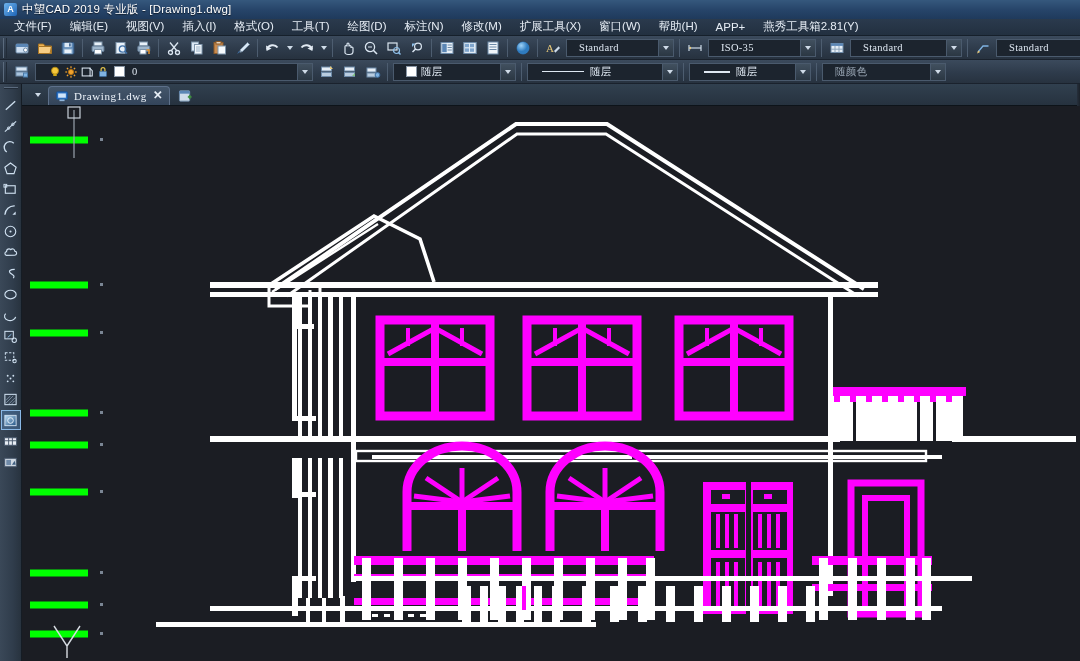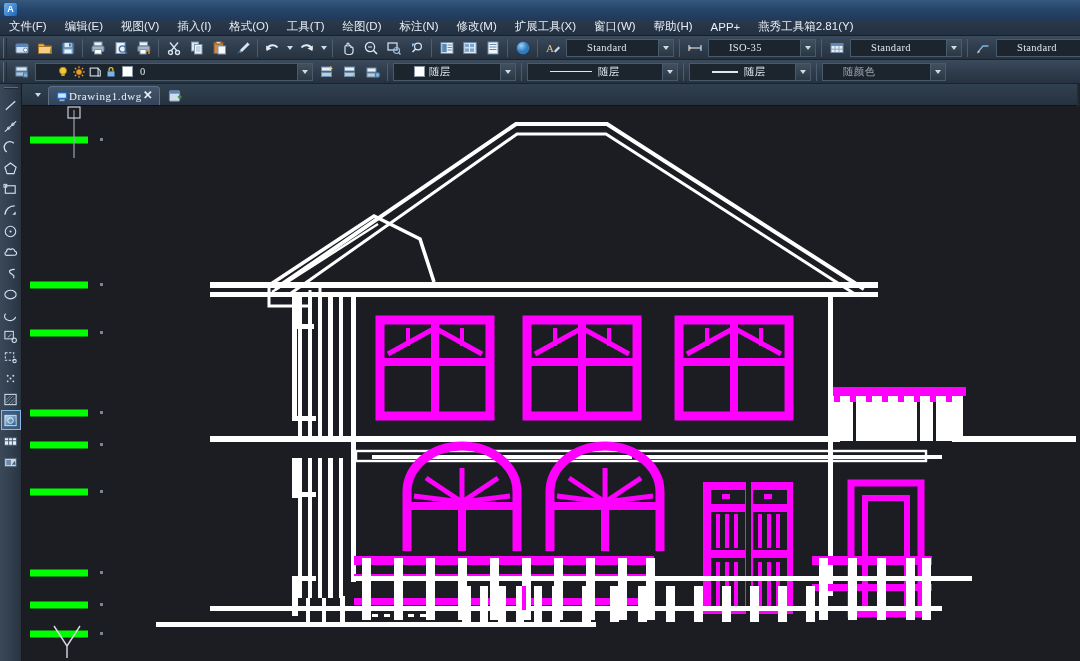--- a/index.html
+++ b/index.html
@@ -28,21 +28,21 @@
   .title-text {
     color: #ffffff; font-size: 11.5px; letter-spacing: .2px;
     text-shadow: 0 1px 1px rgba(0,0,0,.6);
     white-space: nowrap;
   }
 
   
   .menubar {
     position: absolute; top: 19px; left: 0; width: 1080px; height: 17px;
     background: linear-gradient(to bottom, #2a3a4d 0%, #223040 100%);
-    display: flex; align-items: center; 
+    display: flex; align-items: center; padding-left: 5px;
     border-bottom: 1px solid #16202b;
   }
   .menu-item {
     color: #e6edf5; font-size: 11.5px; padding: 1px 9px 2px 9px;
     white-space: nowrap; cursor: default;
   }
 
   
   .toolbar {
     position: absolute; left: 0; width: 1080px; height: 24px;
@@ -74,21 +74,21 @@
   .dropdown-arrow {
     width: 11px; height: 21px; flex: none;
     display: flex; align-items: center; justify-content: center;
   }
   .caret { width: 0; height: 0; border-left: 3.5px solid transparent;
            border-right: 3.5px solid transparent; border-top: 4px solid #cfdbe8; }
 
   .combo {
     height: 18px; background: #1c242e; border: 1px solid #4a5a6d;
     display: flex; align-items: center; flex: none;
-    margin: 0 2px; padding: 0 0 0 20px; position: relative;
+    margin: 0 2px; padding: 0 0 0 12px; position: relative;
   }
   .combo .cb-text {
     color: #dfe8f2; font-size: 10.5px; white-space: nowrap; overflow: hidden;
     flex: 1; font-family: "Liberation Serif", serif; letter-spacing: .3px;
   }
   .combo .cb-btn {
     width: 15px; height: 16px; flex: none;
     display: flex; align-items: center; justify-content: center;
     background: linear-gradient(to bottom, #41505f, #2b3743);
     border-left: 1px solid #4a5a6d;
@@ -104,21 +104,21 @@
     display: flex; align-items: flex-end; padding-left: 30px;
     border-bottom: 1px solid #0d1319;
   }
   .tab-caret {
     width: 16px; height: 20px; display: flex; align-items: center; justify-content: center;
   }
   .doc-tab {
     height: 19px; background: linear-gradient(to bottom, #44566a 0%, #33445a 100%);
     border: 1px solid #5d7governance; border: 1px solid #5d708a; border-bottom: none;
     border-radius: 4px 4px 0 0;
-    display: flex; align-items: center; padding: 0 5px 0 6px;
+    display: flex; align-items: center; gap: 5px; padding: 0 5px 0 6px;
     margin-left: 2px;
   }
   .doc-tab .dt-name {
     color: #eef4fb; font-size: 11px; font-family: "Liberation Serif", serif;
     letter-spacing: .6px; white-space: nowrap;
   }
   .dt-close { color: #e8eff7; font-size: 11.5px; font-weight: bold; line-height: 1; padding: 0 1px; }
   .newtab-btn {
     width: 19px; height: 18px; margin-left: 6px;
     display: flex; align-items: center; justify-content: center;
@@ -158,20 +158,21 @@
     background: linear-gradient(to right, #262f3b, #1b2129);
   }
 </style>
 </head>
 <body>
 
 <div id="app">
 
   <div class="titlebar">
     <div class="app-logo">A</div>
+    <div class="title-text">中望CAD 2019 专业版 - [Drawing1.dwg]</div>
   </div>
 
   <div class="menubar" id="menubar">
       <div class="menu-item">文件(F)</div>
       <div class="menu-item">编辑(E)</div>
       <div class="menu-item">视图(V)</div>
       <div class="menu-item">插入(I)</div>
       <div class="menu-item">格式(O)</div>
       <div class="menu-item">工具(T)</div>
       <div class="menu-item">绘图(D)</div>

